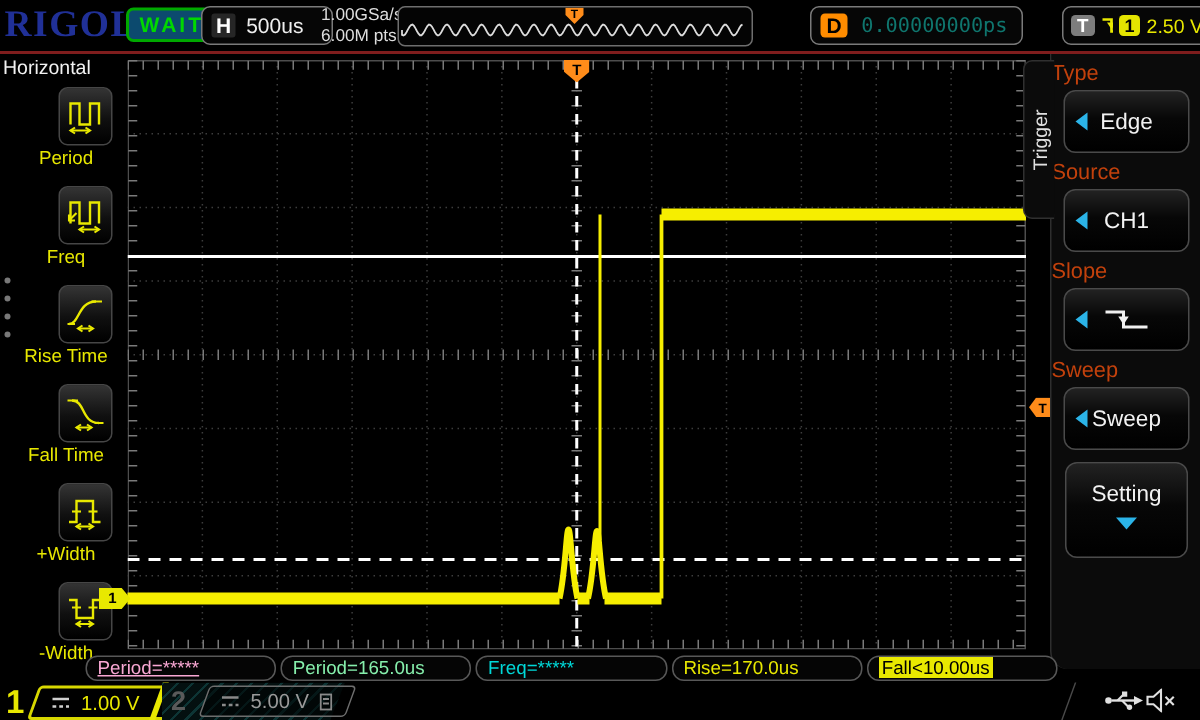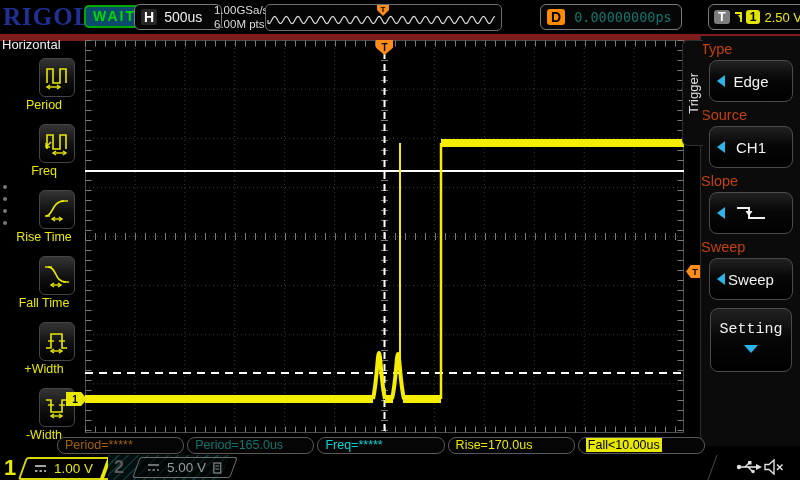--- a/index.html
+++ b/index.html
@@ -1,21 +1,21 @@
 <!DOCTYPE html>
 <html><head>
 <meta charset="utf-8">
 <style>
   html,body{margin:0;padding:0;background:#000;}
   body{width:800px;height:480px;position:relative;overflow:hidden;
        font-family:"Liberation Sans",sans-serif;color:#fff;}
   .abs{position:absolute;}
 
   
-  #topbar{left:0;top:0;width:800px;height:34px;background:#000;border-bottom:7px solid #7f1d1d;}
+  #topbar{left:0;top:0;width:800px;height:34px;background:#000;border-bottom:2px solid #7f1d1d;}
   #logo{left:3px;top:3px;font-family:"Liberation Serif",serif;font-weight:bold;
         font-size:25px;color:#203097;letter-spacing:1px;}
   #wait-badge{left:84px;top:5px;height:19px;line-height:19px;padding:0 7px;
         border:2px solid #00a800;border-radius:5px;background:#0c4a6e;
         color:#00d800;font-weight:bold;font-size:14px;letter-spacing:2px;}
   .pillbox{border:1px solid #7a7a7a;border-radius:6px;background:#060606;
         display:flex;align-items:center;}
   #hbox{left:134px;top:4px;width:74px;height:24px;padding:0 6px;gap:7px;}
   #h-label{background:#262626;border-radius:2px;padding:0 3px;font-weight:bold;font-size:14px;color:#fff;}
   #h-value{font-size:14px;color:#eee;}
@@ -69,21 +69,21 @@
         background:linear-gradient(#222,#070707 45%,#000);
         border:1px solid #4a4a4a;border-radius:8px;
         display:flex;align-items:center;justify-content:center;
         color:#f2f2f2;font-size:15px;}
   .cyan-left{position:absolute;left:7px;top:50%;margin-top:-6px;width:0;height:0;
         border-top:6px solid transparent;border-bottom:6px solid transparent;
         border-right:8px solid #2bb4e8;}
   .cyan-down{width:0;height:0;border-left:7px solid transparent;
         border-right:7px solid transparent;border-top:8px solid #2bb4e8;margin:7px auto 0;}
   #setting-btn{width:82px;height:64px;margin:4px auto 0;display:block;
-        padding-top:12px;box-sizing:border-box;text-align:center;font-family:Liberation Mono, monospace;}
+        padding-top:12px;box-sizing:border-box;text-align:center;}
 
   
   #measbar{left:57px;top:437px;width:648px;height:17px;display:flex;gap:3px;}
   .meas{flex:1;border:1px solid #585858;border-radius:8px;background:#050505;
         font-size:12.5px;line-height:14px;padding:0 0 0 7px;overflow:hidden;white-space:nowrap;}
   .meas-selected .meas-text{background:#e8e800;color:#000 !important;padding:0 2px;}
 
   
   #botbar{left:0;top:455px;width:800px;height:25px;background:#000;}
   #ch1-num{left:4px;top:0;font-size:22px;font-weight:bold;color:#e8e800;line-height:25px;}
@@ -322,22 +322,22 @@
       <div class="cyan-down"></div>
     </div>
 
   </div>
 </div>
 <div id="trigger-tab" class="abs">
   <span>Trigger</span>
 </div>
 
 <div id="measbar" class="abs">
-  <div class="meas"><span class="meas-text" style="color: #a16207;">Period=*****</span></div>
-  <div class="meas"><span class="meas-text" style="color: #0f766e;">Period=165.0us</span></div>
+  <div class="meas"><span class="meas-text" style="color: #f9a8d4; text-decoration: underline;">Period=*****</span></div>
+  <div class="meas"><span class="meas-text" style="color: #86efac;">Period=165.0us</span></div>
   <div class="meas"><span class="meas-text" style="color: rgb(0, 216, 216);">Freq=*****</span></div>
   <div class="meas"><span class="meas-text" style="color: rgb(232, 232, 0);">Rise=170.0us</span></div>
   <div class="meas meas-selected"><span class="meas-text" style="color: rgb(0, 0, 0);">Fall&lt;10.00us</span></div>
 </div>
 
 <div id="botbar" class="abs">
   <div id="ch1-num" class="abs">1</div>
   <div id="ch1-box" class="abs para">
     <svg width="13" height="11">
       <line x1="1" y1="3" x2="12" y2="3" stroke="#cfcfcf" stroke-width="1.6"></line>

